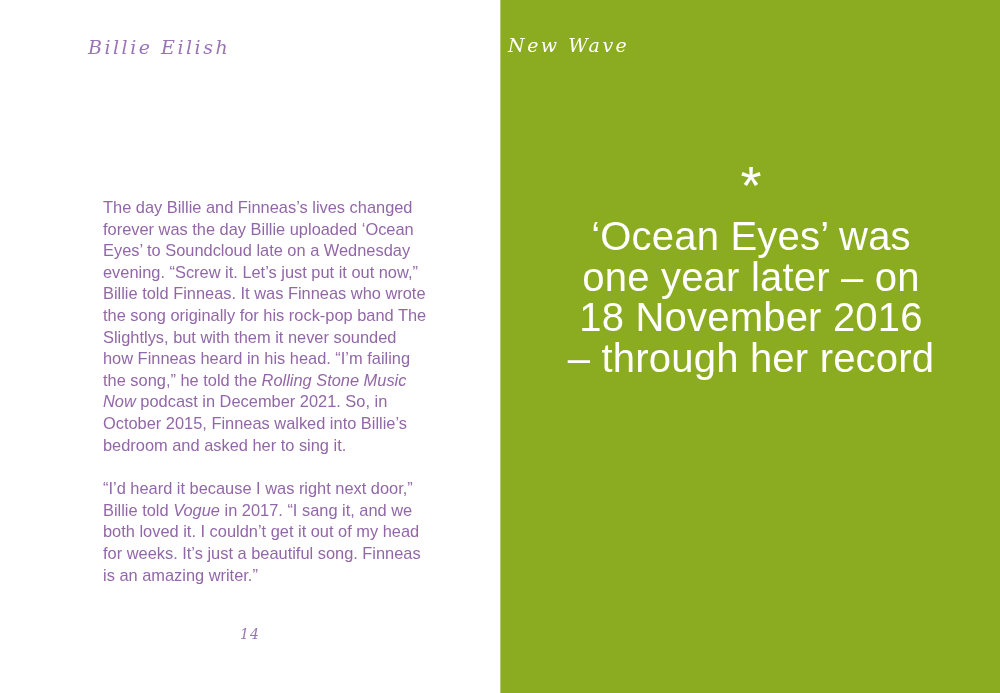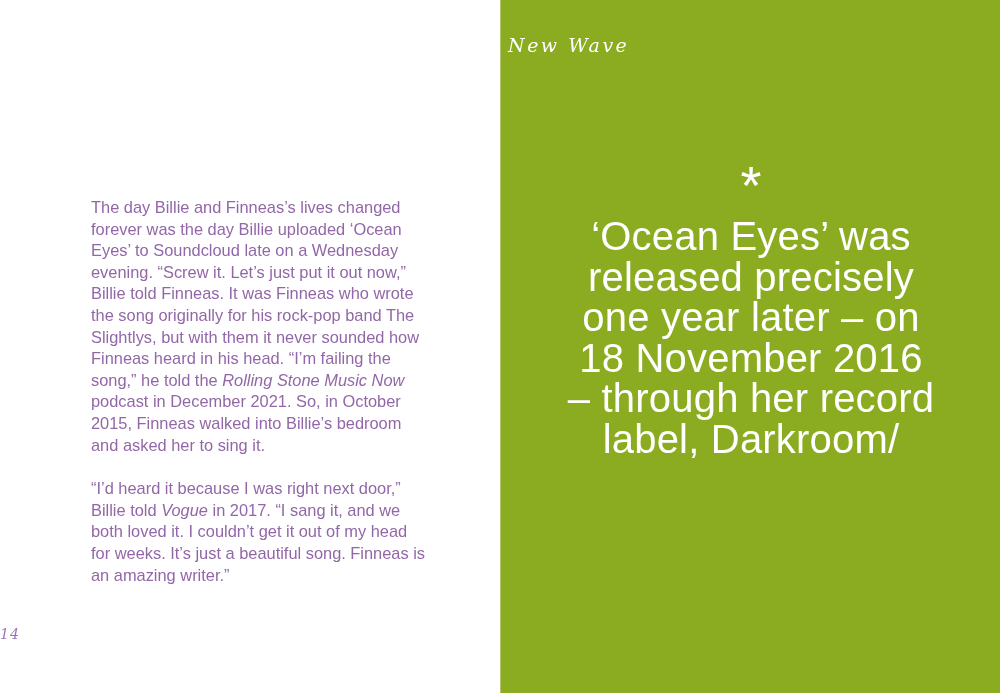--- a/index.html
+++ b/index.html
@@ -42,21 +42,21 @@
   }
 
   .body-copy{
     position:absolute;
     left:87px;top:197px;
     width:342px;
     font-size:16.4px;
     line-height:21.6px;
     color:var(--text-purple);
   }
-  .body-copy p{margin:0 0 22px 4px;}
+  .body-copy p{margin:0 0 22px 16px;}
   .body-copy .ital{font-style:italic;}
 
   .note-block{
     position:absolute;
     left:0;top:162px;
     width:100%;
     text-align:center;
     color:var(--white);
   }
   .asterisk{
@@ -68,52 +68,52 @@
   }
   .note-line{
     font-size:40px;
     line-height:40.5px;
     letter-spacing:0.2px;
   }
 
   .page-number{
     position:absolute;
     top:626px;left:0;width:100%;
+    text-align:center;
     font-family:"DejaVu Serif",serif;
     font-style:italic;
     font-size:14px;
     letter-spacing:1px;
   }
   .pn-left{color:var(--script-purple);}
   .pn-right{color:var(--white);}
 </style>
 </head>
 <body>
 
 <div class="spread">
 
   <div class="page page-left">
+    <div class="running-header rh-left">Billie Eilish</div>
 
 
     <div class="body-copy">
       <p><span>The day Billie and Finneas’s lives changed forever was the day Billie uploaded ‘Ocean Eyes’ to Soundcloud late on a Wednesday evening. “Screw it. Let’s just put it out now,” Billie told Finneas. It was Finneas who wrote the song originally for his rock-pop band The Slightlys, but with them it never sounded how Finneas heard in his head. “I’m failing the song,” he told the </span><span class="ital">Rolling Stone Music Now</span><span> podcast in December 2021. So, in October 2015, Finneas walked into Billie’s bedroom and asked her to sing it.</span></p>
       <p><span>“I’d heard it because I was right next door,” Billie told </span><span class="ital">Vogue</span><span> in 2017. “I sang it, and we both loved it. I couldn’t get it out of my head for weeks. It’s just a beautiful song. Finneas is an amazing writer.”</span></p>
     </div>
 
     <div class="page-number pn-left">14</div>
   </div>
 
   <div class="page page-right">
     <div class="running-header rh-right">New Wave</div>
 
     <div class="note-block">
       <span class="asterisk">*</span>
       <div class="note-line">‘Ocean Eyes’ was</div>
-      <div class="note-line">released precisely</div>
       <div class="note-line">one year later – on</div>
       <div class="note-line">18 November 2016</div>
       <div class="note-line">– through her record</div>
-      <div class="note-line">label, Darkroom/</div>
     </div>
 
   </div>
 
 </div>
 
 </body></html>

